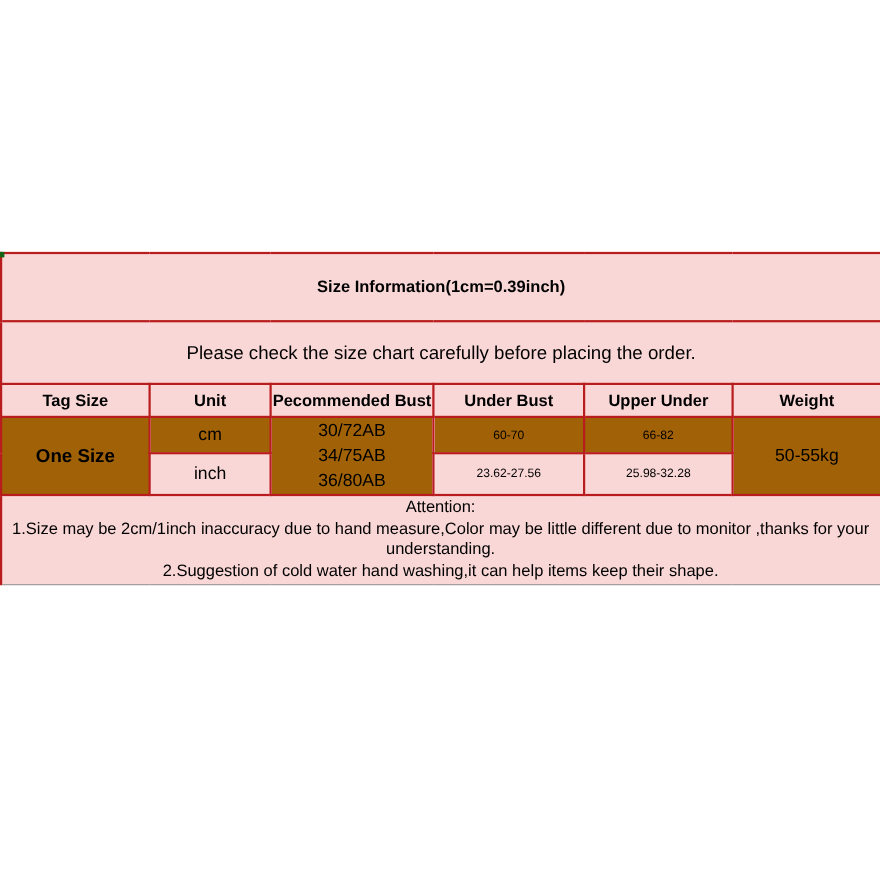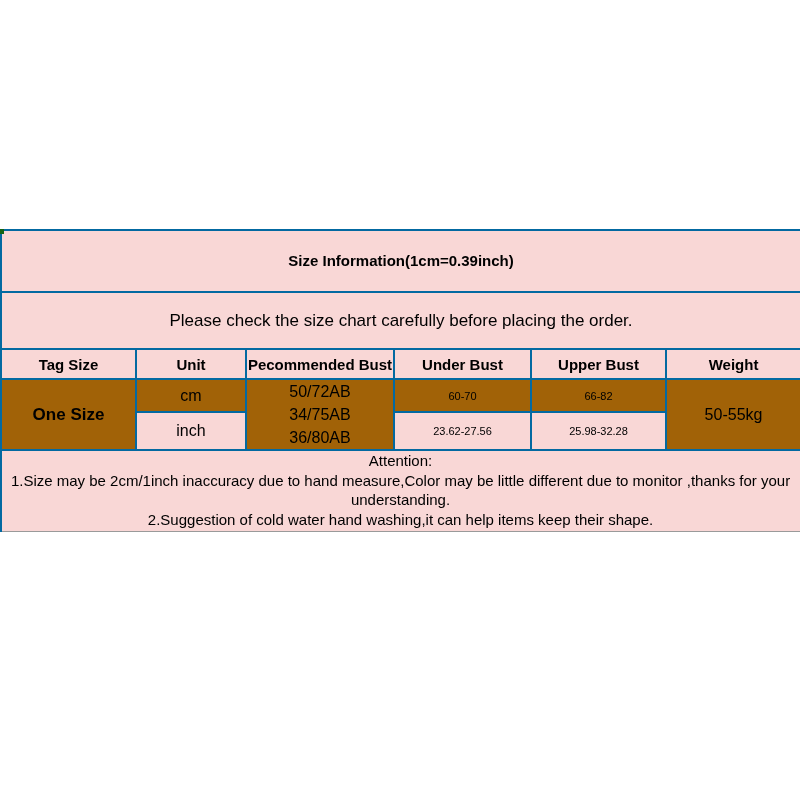--- a/index.html
+++ b/index.html
@@ -16,21 +16,21 @@
     top: 229px; left: 0;
     width: 800px;
   }
   table.size-table {
     width: 800px;
     border-collapse: collapse;
     table-layout: fixed;
     background: #f9d7d6;
   }
   .size-table td, .size-table th {
-    border: 2px solid #0369a1;
+    border: 2px solid #b91c1c;
     text-align: center;
     vertical-align: middle;
     overflow: hidden;
     margin-left: 19px;
   }
   .pink  { background: #f9d7d6; }
   .white { background: #a16207; }
 
   .title-cell {
     height: 62px;
@@ -95,28 +95,28 @@
         <td colspan="6" class="title-cell pink">Size Information(1cm=0.39inch)</td>
       </tr>
       <tr>
         <td colspan="6" class="subtitle-cell pink">Please check the size chart carefully before placing the order.</td>
       </tr>
       <tr>
         <th class="pink">Tag Size</th>
         <th class="pink">Unit</th>
         <th class="pink">Pecommended Bust</th>
         <th class="pink">Under Bust</th>
-        <th class="pink">Upper Bust</th>
+        <th class="pink">Upper Under</th>
         <th class="pink">Weight</th>
       </tr>
       <tr class="row-cm">
         <td rowspan="2" class="tag-cell white">One Size</td>
         <td class="unit-cell white">cm</td>
         <td rowspan="2" class="bust-cell white">
-          <div class="bust-line">50/72AB</div>
+          <div class="bust-line">30/72AB</div>
           <div class="bust-line">34/75AB</div>
           <div class="bust-line">36/80AB</div>
         </td>
         <td class="num-cell white">60-70</td>
         <td class="num-cell white">66-82</td>
         <td rowspan="2" class="weight-cell white">50-55kg</td>
       </tr>
       <tr class="row-inch">
         <td class="unit-cell pink">inch</td>
         <td class="num-cell pink">23.62-27.56</td>

